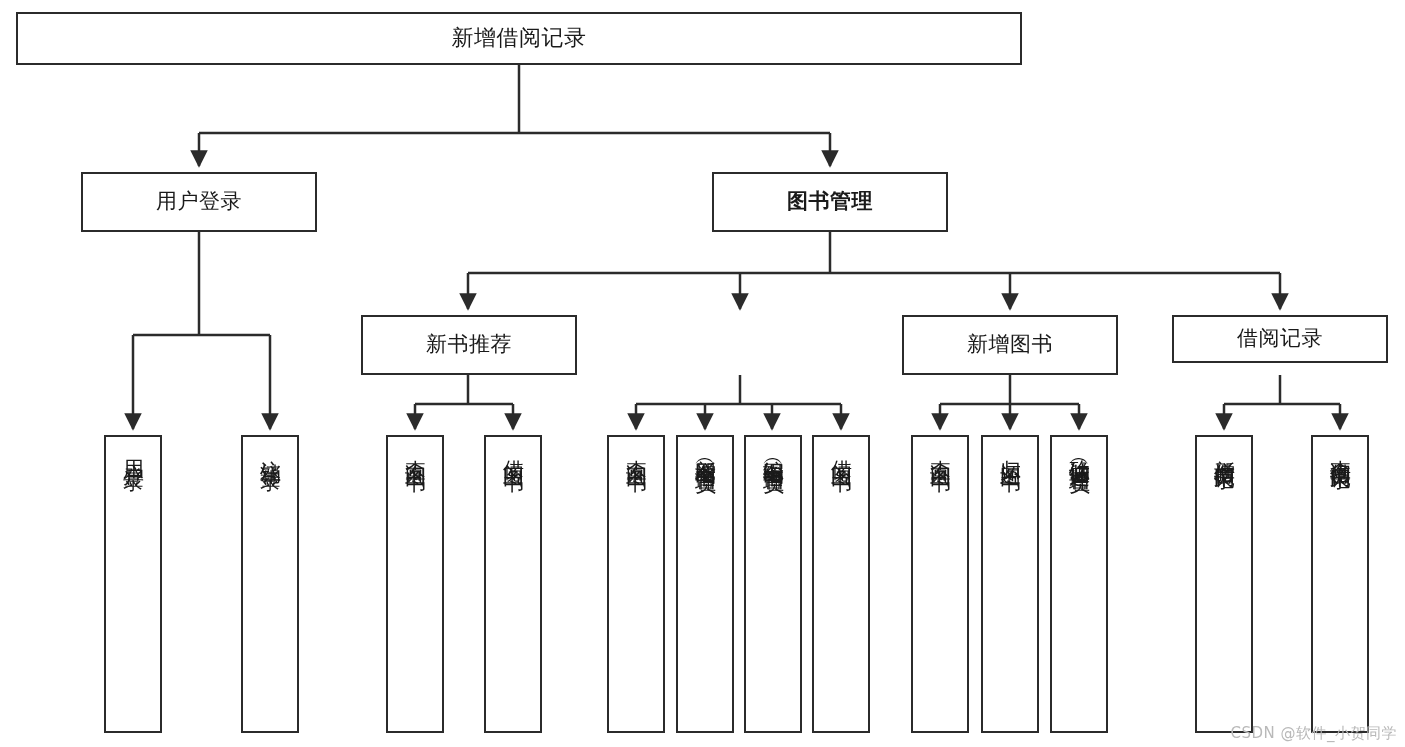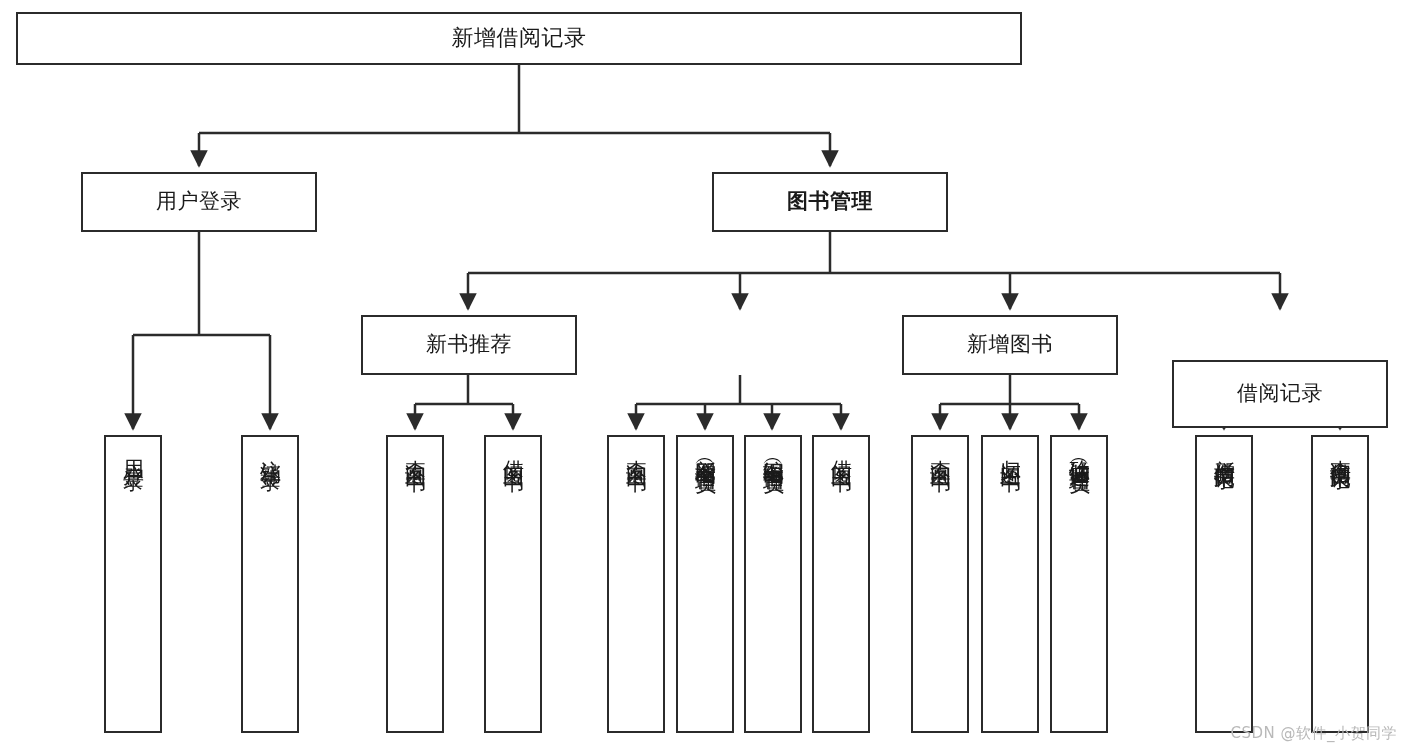--- a/index.html
+++ b/index.html
@@ -144,21 +144,21 @@
   <div class="node horiz" style="left:712px; top:172px; width:236px; height:60px;font-weight:bold;">
     <span class="label">图书管理</span>
   </div>
 
   <div class="node horiz" style="left:361px; top:315px; width:216px; height:60px;">
     <span class="label">新书推荐</span>
   </div>
   <div class="node horiz" style="left:902px; top:315px; width:216px; height:60px;">
     <span class="label">新增图书</span>
   </div>
-  <div class="node horiz" style="left:1172px; top:315px; width:216px; height:68px;margin-top:45px;">
+  <div class="node horiz" style="left:1172px; top:315px; width:216px; height:48px;">
     <span class="label">借阅记录</span>
   </div>
 
   <div class="node vert" style="left:104px; top:435px; width:58px; height:298px;">
     <span class="label">用户登录</span>
   </div>
   <div class="node vert" style="left:241px; top:435px; width:58px; height:298px;">
     <span class="label">注销登录</span>
   </div>
 

